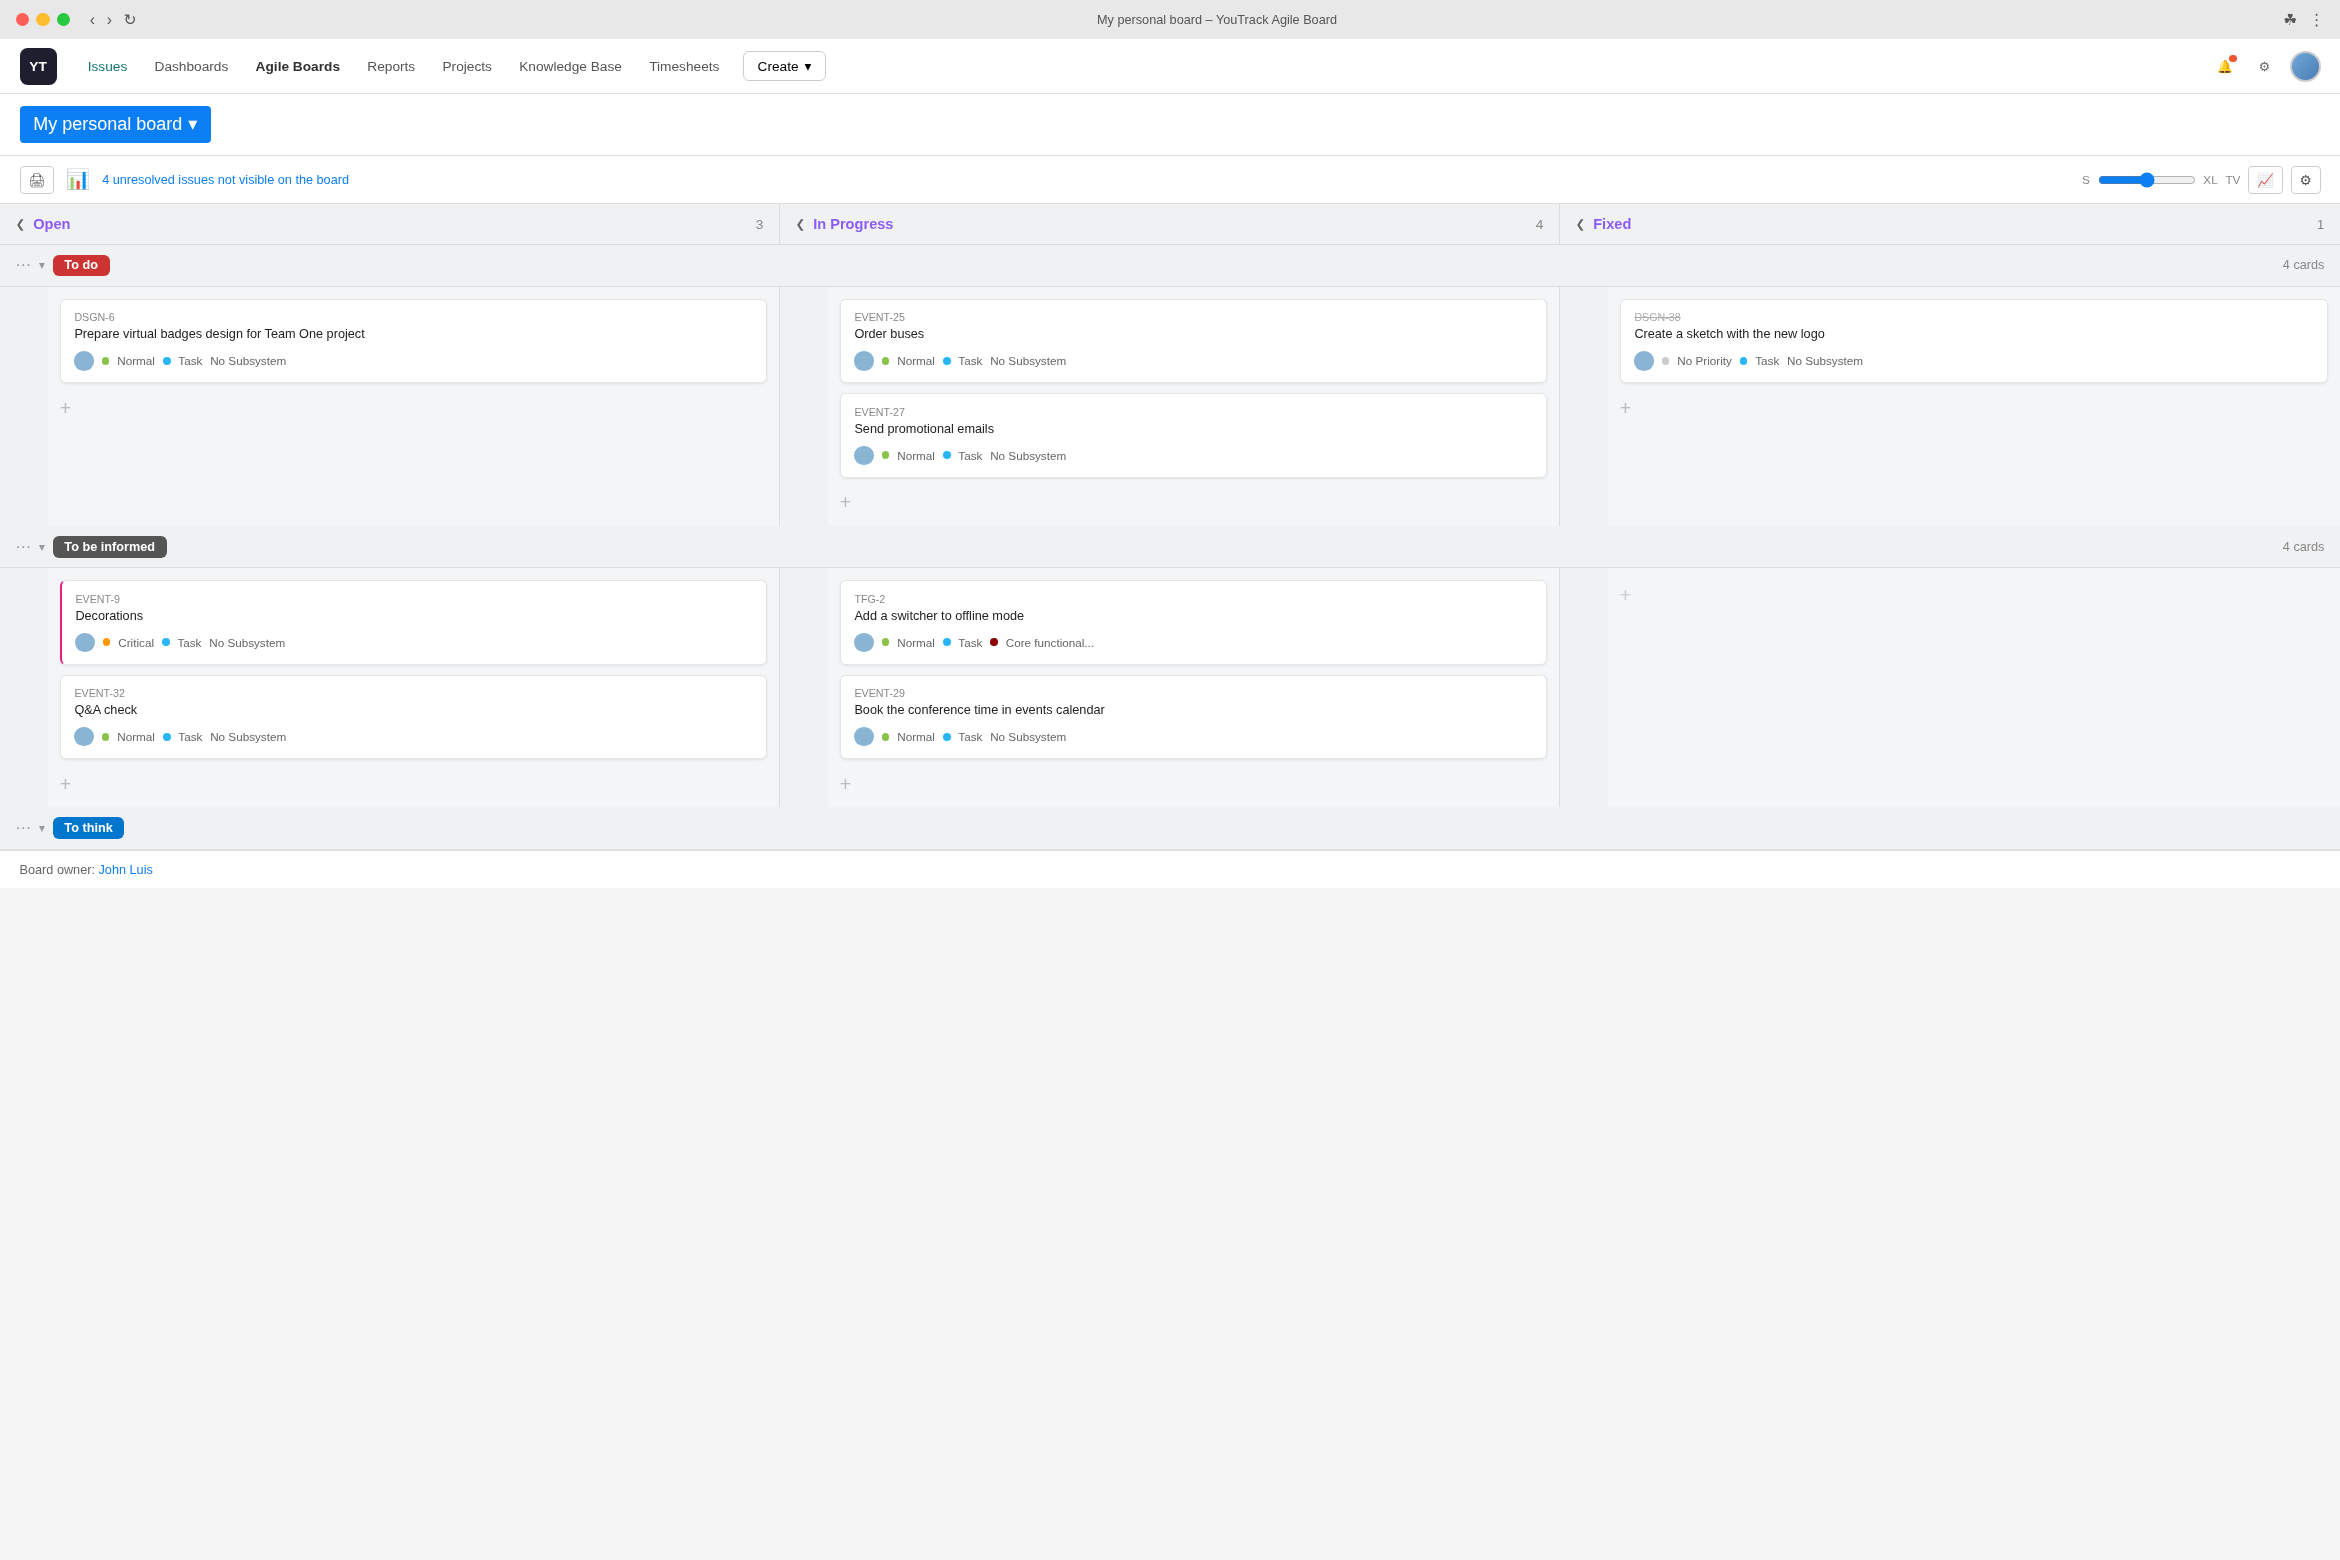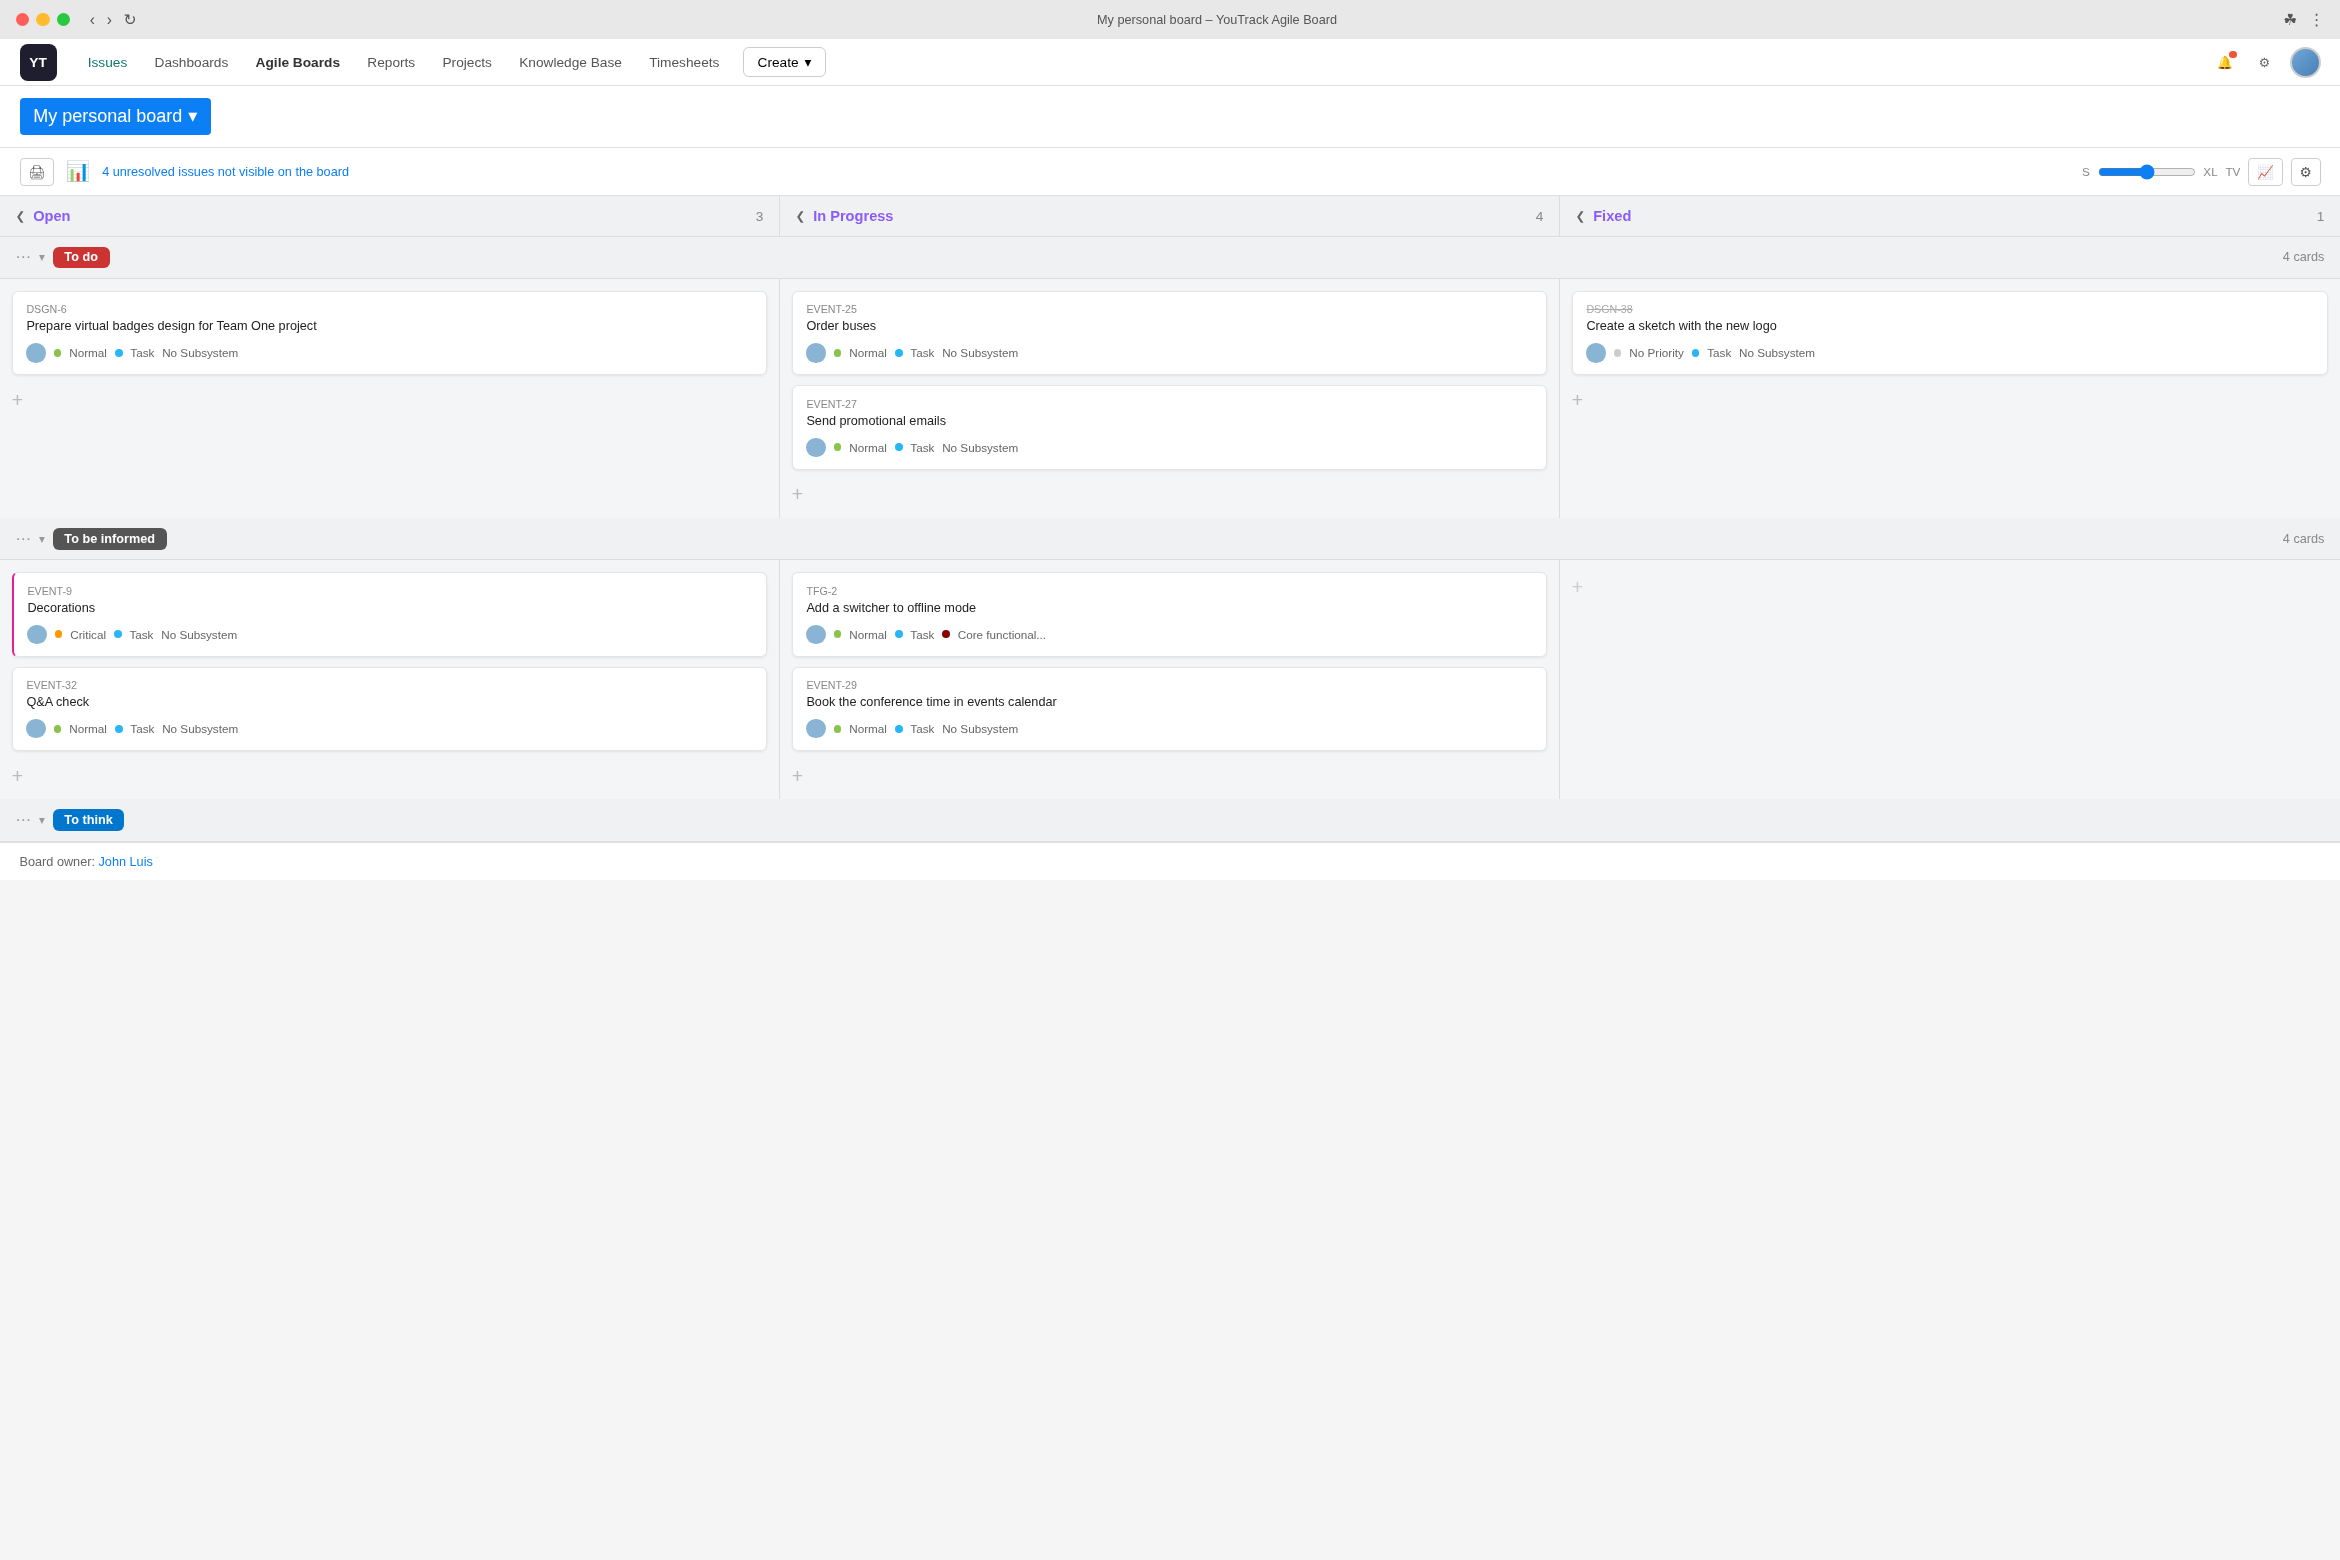--- a/index.html
+++ b/index.html
@@ -27,21 +27,21 @@
       color: #555;
       margin-left: 47px;
     }
     .titlebar-nav { display: flex; gap: 11.7px; margin-left: 19.5px; align-items: center; }
     .nav-btn { background: none; border: none; cursor: pointer; color: #555; font-size: 15.6px; }
     .titlebar-right { margin-left: auto; display: flex; gap: 11.7px; align-items: center; }
 
     
     .topnav {
       background: white;
-      height: 47px;
+      height: 55px;
       display: flex;
       align-items: center;
       padding: 0 19.5px;
       border-bottom: 1px solid #e0e0e0;
       gap: 3.9px;
     }
     .logo {
       width: 37px; height: 37px; background: #1e1e2e;
       border-radius: 7.8px; display: flex; align-items: center; justify-content: center;
       color: white; font-weight: bold; font-size: 13.7px; margin-right: 15.6px; flex-shrink: 0;
@@ -207,20 +207,21 @@
       gap: 0;
     }
     .col-cell {
       border-right: 1px solid #ddd;
       padding: 11.7px;
       min-height: 117px;
       background: #f4f5f7;
       display: flex;
       flex-direction: column;
       gap: 9.8px;
+      margin-left: 48px;
     }
     .col-cell:last-child { border-right: none; }
 
     
     .card {
       background: white;
       border-radius: 5.9px;
       padding: 11.7px 13.7px;
       box-shadow: 0 1px 2.9px rgba(0,0,0,0.08);
       border: 1px solid #e5e5e5;

